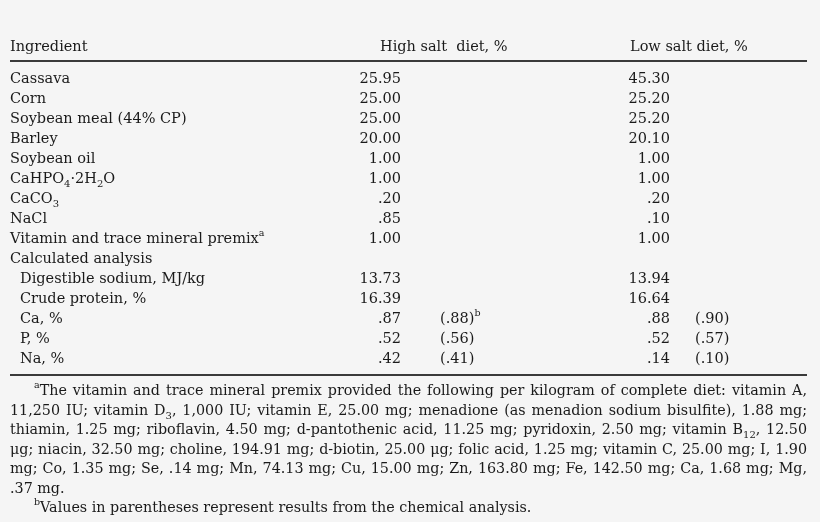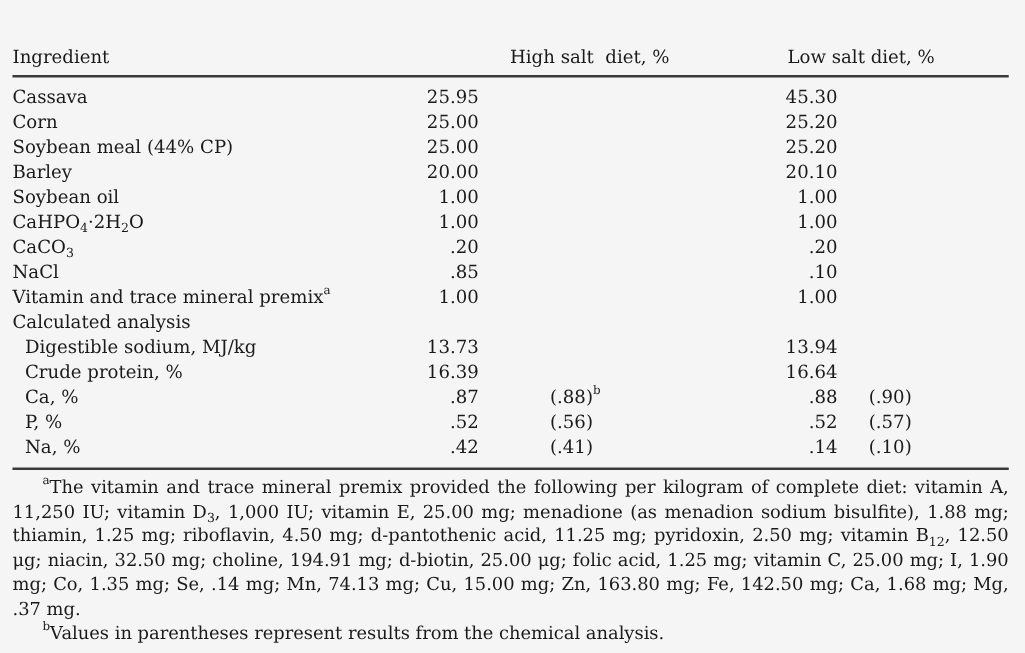--- a/index.html
+++ b/index.html
@@ -6,41 +6,41 @@
     body {
       width: 820px; height: 522px; background: #f5f5f5;
       font-family: "DejaVu Serif", "Liberation Serif", serif;
       color: #1a1a1a; position: relative; overflow: hidden;
     }
     .page { position: absolute; left: 10px; top: 0; width: 797px; }
     .row { position: absolute; left: 0; width: 797px; height: 20px; font-size: 14.5px; line-height: 20px; white-space: nowrap; }
     .c { position: absolute; top: 0; }
     .lbl { left: 0; }
     .lbl.indent { left: 10px; }
-    .hv { right: 424px; text-align: left; }   
+    .hv { right: 406px; text-align: left; }   
     .ha { left: 430px; }
     .lv { right: 137px; text-align: right; }   
     .la { left: 685px; text-align: right; }
     .hdr-h { left: 370px; }
     .hdr-l { left: 620px; }
     .rule { position: absolute; left: 0; width: 797px; height: 2px; background: #3a3a3a; }
     sup { font-size: 9.5px; line-height: 0; position: relative; top: -1px; vertical-align: super; }
     sub { font-size: 10px; line-height: 0; vertical-align: sub; }
     .fn { position: absolute; left: 0; width: 797px; font-size: 14.3px; line-height: 19.5px; text-align: justify; }
     .fn p { margin: 0; }
     .fn .first { text-indent: 24px; }
   </style>
 </head>
 <body>
 
 <div class="page">
 
   <div class="row" style="top:36px;">
     <span class="c lbl">Ingredient</span>
-    <span class="c hdr-h" style="white-space:pre;margin-left:28px;">High salt  diet, %</span>
+    <span class="c hdr-h" style="white-space:pre;">High salt  diet, %</span>
     <span class="c hdr-l">Low salt diet, %</span>
   </div>
   <div class="rule" style="top:60px;"></div>
 
   <div class="row" style="top:68px;">
     <span class="c lbl">Cassava</span>
     <span class="c hv">25.95</span>
     <span class="c lv">45.30</span>
   </div>
   <div class="row" style="top:88px;">

